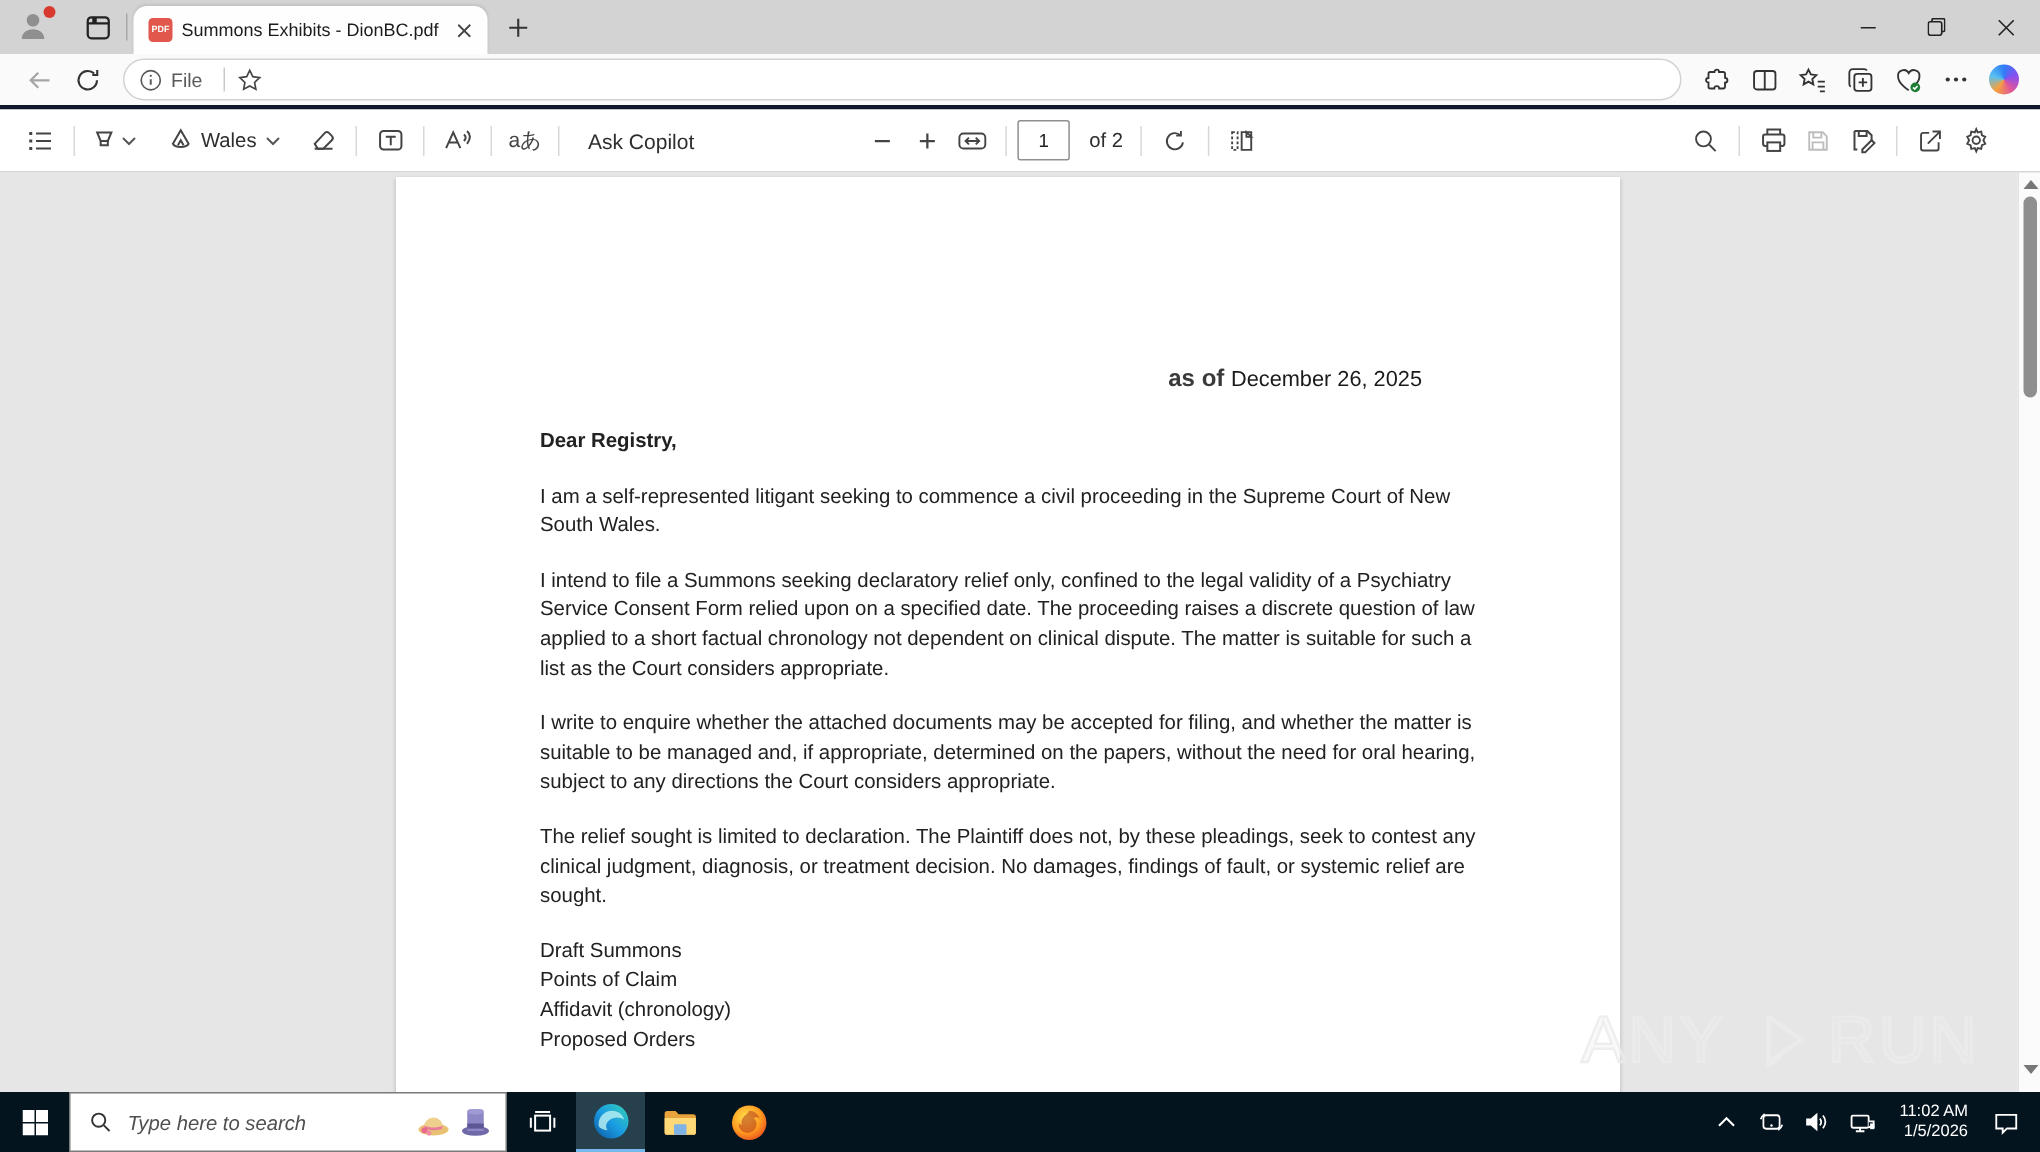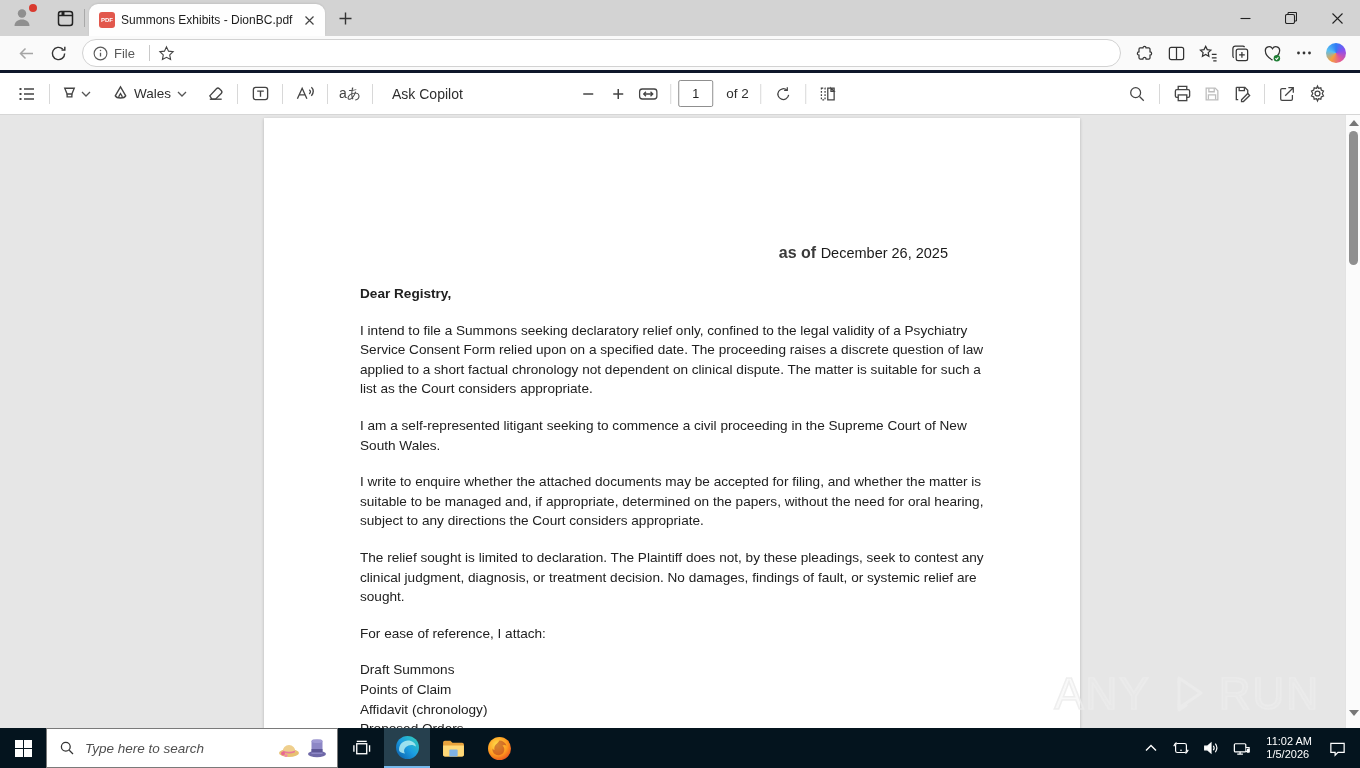--- a/index.html
+++ b/index.html
@@ -67,21 +67,21 @@
 
   
   #taskbar { position:absolute; bottom:0; left:0; right:0; height:40px; background:#04141e; display:flex; align-items:stretch; }
   .tk-btn { width:46px; display:flex; align-items:center; justify-content:center; }
   #tk-search { width:292px; background:#fff; display:flex; align-items:center; padding:0 8px 0 12px; border:1px solid #7a7a7a; }
   #tk-search .ph { font-size:13.5px; color:#4f4f4f; margin-left:10px; flex:1;font-style:italic; }
   .tk-app { width:46px; display:flex; align-items:center; justify-content:center; }
   .tk-app.active { background:rgba(130,180,205,.28); border-bottom:2px solid #76b9ed; }
   #tray { margin-left:auto; display:flex; align-items:center; gap:4px; padding-right:10px; }
   .tray-ic { width:26px; height:40px; display:flex; align-items:center; justify-content:center; }
-  #clock { color:#fff; font-size:11px; line-height:13px; text-align:left; padding:0 8px; }
+  #clock { color:#fff; font-size:11px; line-height:13px; text-align:right; padding:0 8px; }
 </style>
 </head>
 <body>
 
 <div id="titlebar">
   <div class="avatar-wrap">
     <svg class="avatar" viewBox="0 0 24 24">
         <circle cx="12" cy="8.5" r="4.2" fill="#8f8f8f"></circle>
         <path d="M4.5 21c0-4.2 3.4-6.5 7.5-6.5s7.5 2.3 7.5 6.5z" fill="#8f8f8f"></path>
       </svg>
@@ -327,25 +327,24 @@
   </div>
 </div>
 
 <div id="content">
   <div id="page">
     <div id="dateline">
       <span class="date-prefix">as of </span><span class="date-main">December 26, 2025</span>
     </div>
     <div id="letter">
       <p class="salutation">Dear Registry,</p>
+      <p>I am a self-represented litigant seeking to commence a civil proceeding in the Supreme Court of New South Wales.</p>
       <p>I intend to file a Summons seeking declaratory relief only, confined to the legal validity of a Psychiatry Service Consent Form relied upon on a specified date. The proceeding raises a discrete question of law applied to a short factual chronology not dependent on clinical dispute. The matter is suitable for such a list as the Court considers appropriate.</p>
-      <p>I am a self-represented litigant seeking to commence a civil proceeding in the Supreme Court of New South Wales.</p>
       <p>I write to enquire whether the attached documents may be accepted for filing, and whether the matter is suitable to be managed and, if appropriate, determined on the papers, without the need for oral hearing, subject to any directions the Court considers appropriate.</p>
       <p>The relief sought is limited to declaration. The Plaintiff does not, by these pleadings, seek to contest any clinical judgment, diagnosis, or treatment decision. No damages, findings of fault, or systemic relief are sought.</p>
-      <p>For ease of reference, I attach:</p>
       <div class="attach-line">Draft Summons</div>
       <div class="attach-line">Points of Claim</div>
       <div class="attach-line">Affidavit (chronology)</div>
       <div class="attach-line">Proposed Orders</div>
     </div>
   </div>
 
   <div id="watermark">
     <span class="wm-text">ANY</span>
     <svg width="56" height="56" viewBox="0 0 56 56" fill="none" stroke="#ececec" stroke-width="3">

